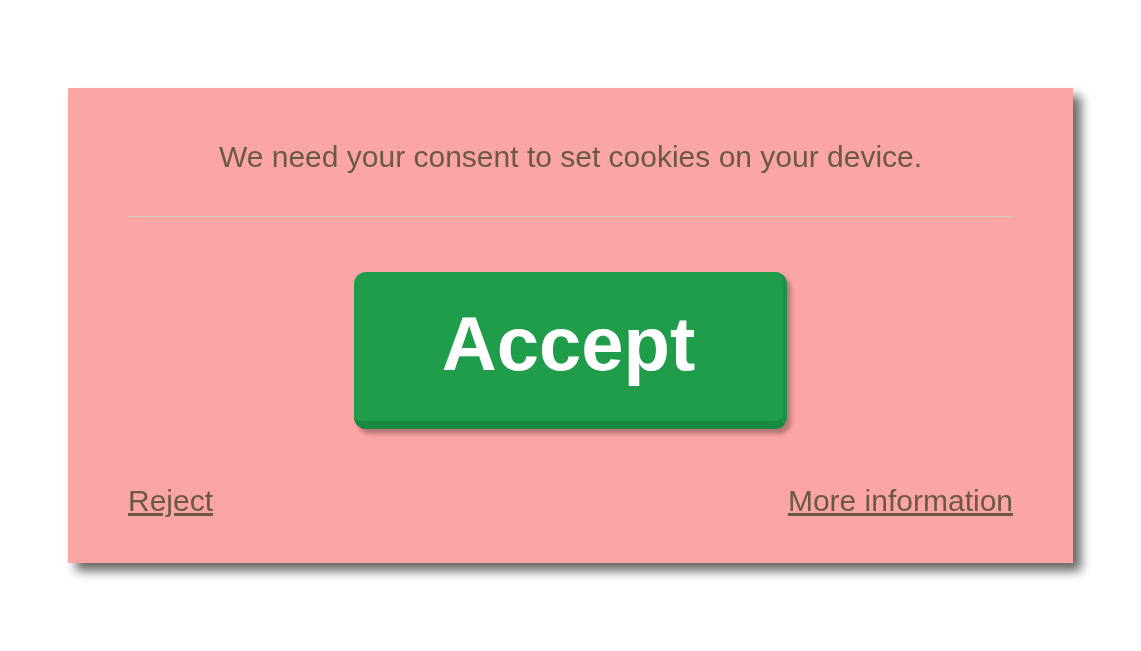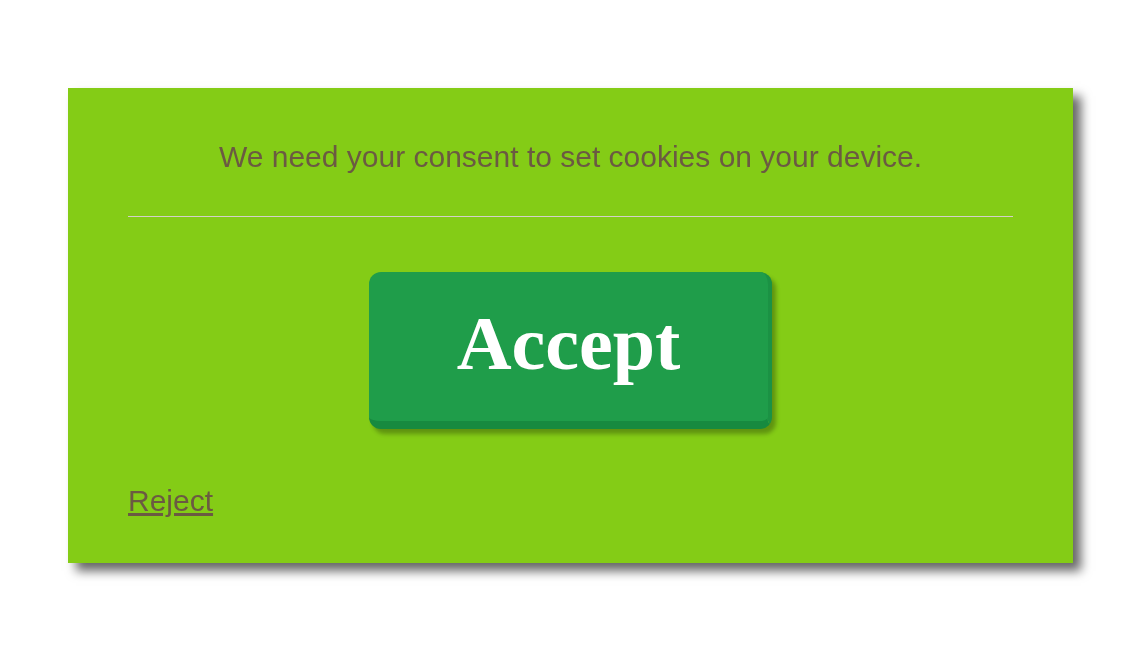--- a/index.html
+++ b/index.html
@@ -13,21 +13,21 @@
       background: #ffffff;
       width: 1141px;
       height: 651px;
       display: flex;
       align-items: center;
       justify-content: center;
     }
     
     .dialog {
       width: 1005px;
-      background: #84cc16;
+      background: #fca5a5;
       box-shadow: 8px 8px 10px rgba(0, 0, 0, 0.6);
       padding: 45px 60px 45px 60px;
       position: relative;
     }
     
     .message {
       text-align: center;
       color: #6b5a42;
       font-size: 30px;
       line-height: 1.6;
@@ -42,21 +42,21 @@
     
     .accept-button-wrap {
       display: flex;
       justify-content: center;
       margin-bottom: 55px;
     }
     
     .accept-button {
       background: #1f9d4a;
       color: #ffffff;
-      font-family: Liberation Serif, serif;
+      font-family: Liberation Sans, sans-serif;
       font-size: 76px;
       font-weight: bold;
       border: none;
       border-radius: 12px;
       padding: 28px 88px 34px 88px;
       cursor: pointer;
       box-shadow: 4px 5px 4px rgba(0, 0, 0, 0.28);
       border-bottom: 8px solid #178a3f;
       border-right: 4px solid #1b9244;
     }
@@ -83,14 +83,15 @@
   </div>
 
   <hr class="divider">
 
   <div class="accept-button-wrap">
     <button class="accept-button">Accept</button>
   </div>
 
   <div class="links-row">
     <a class="link">Reject</a>
+    <a class="link">More information</a>
   </div>
 </div>
 
 </body></html>

